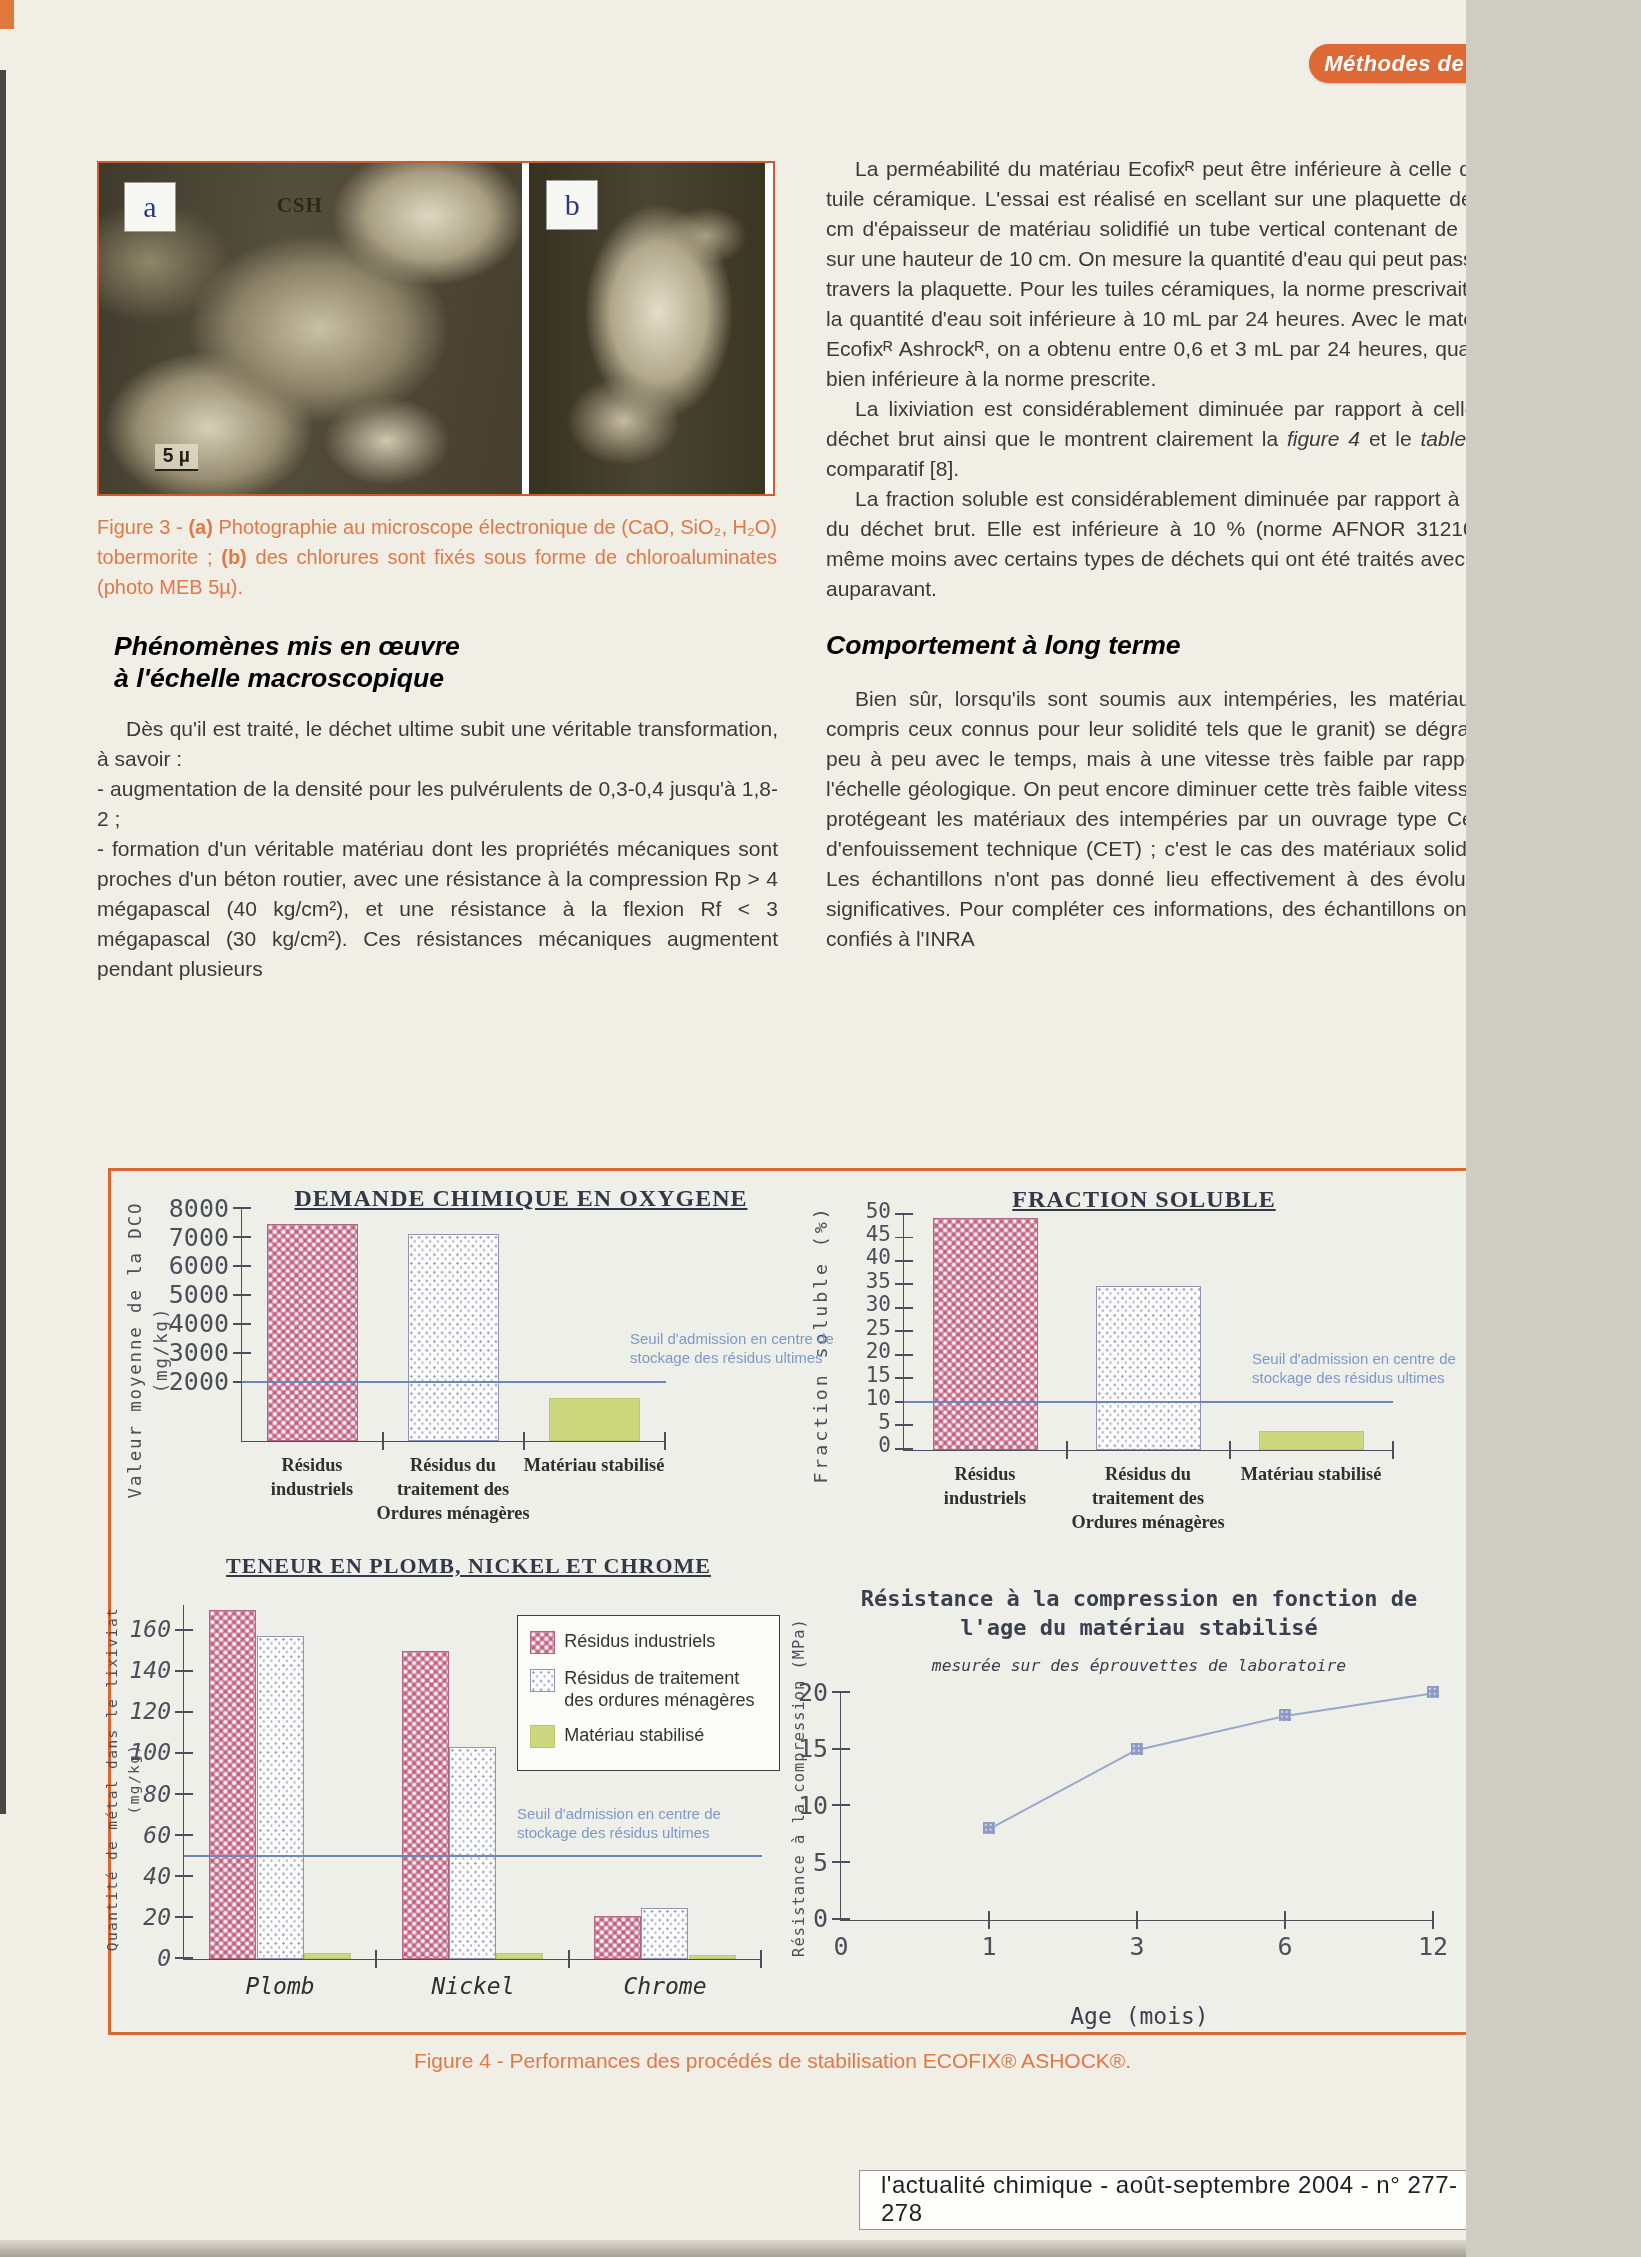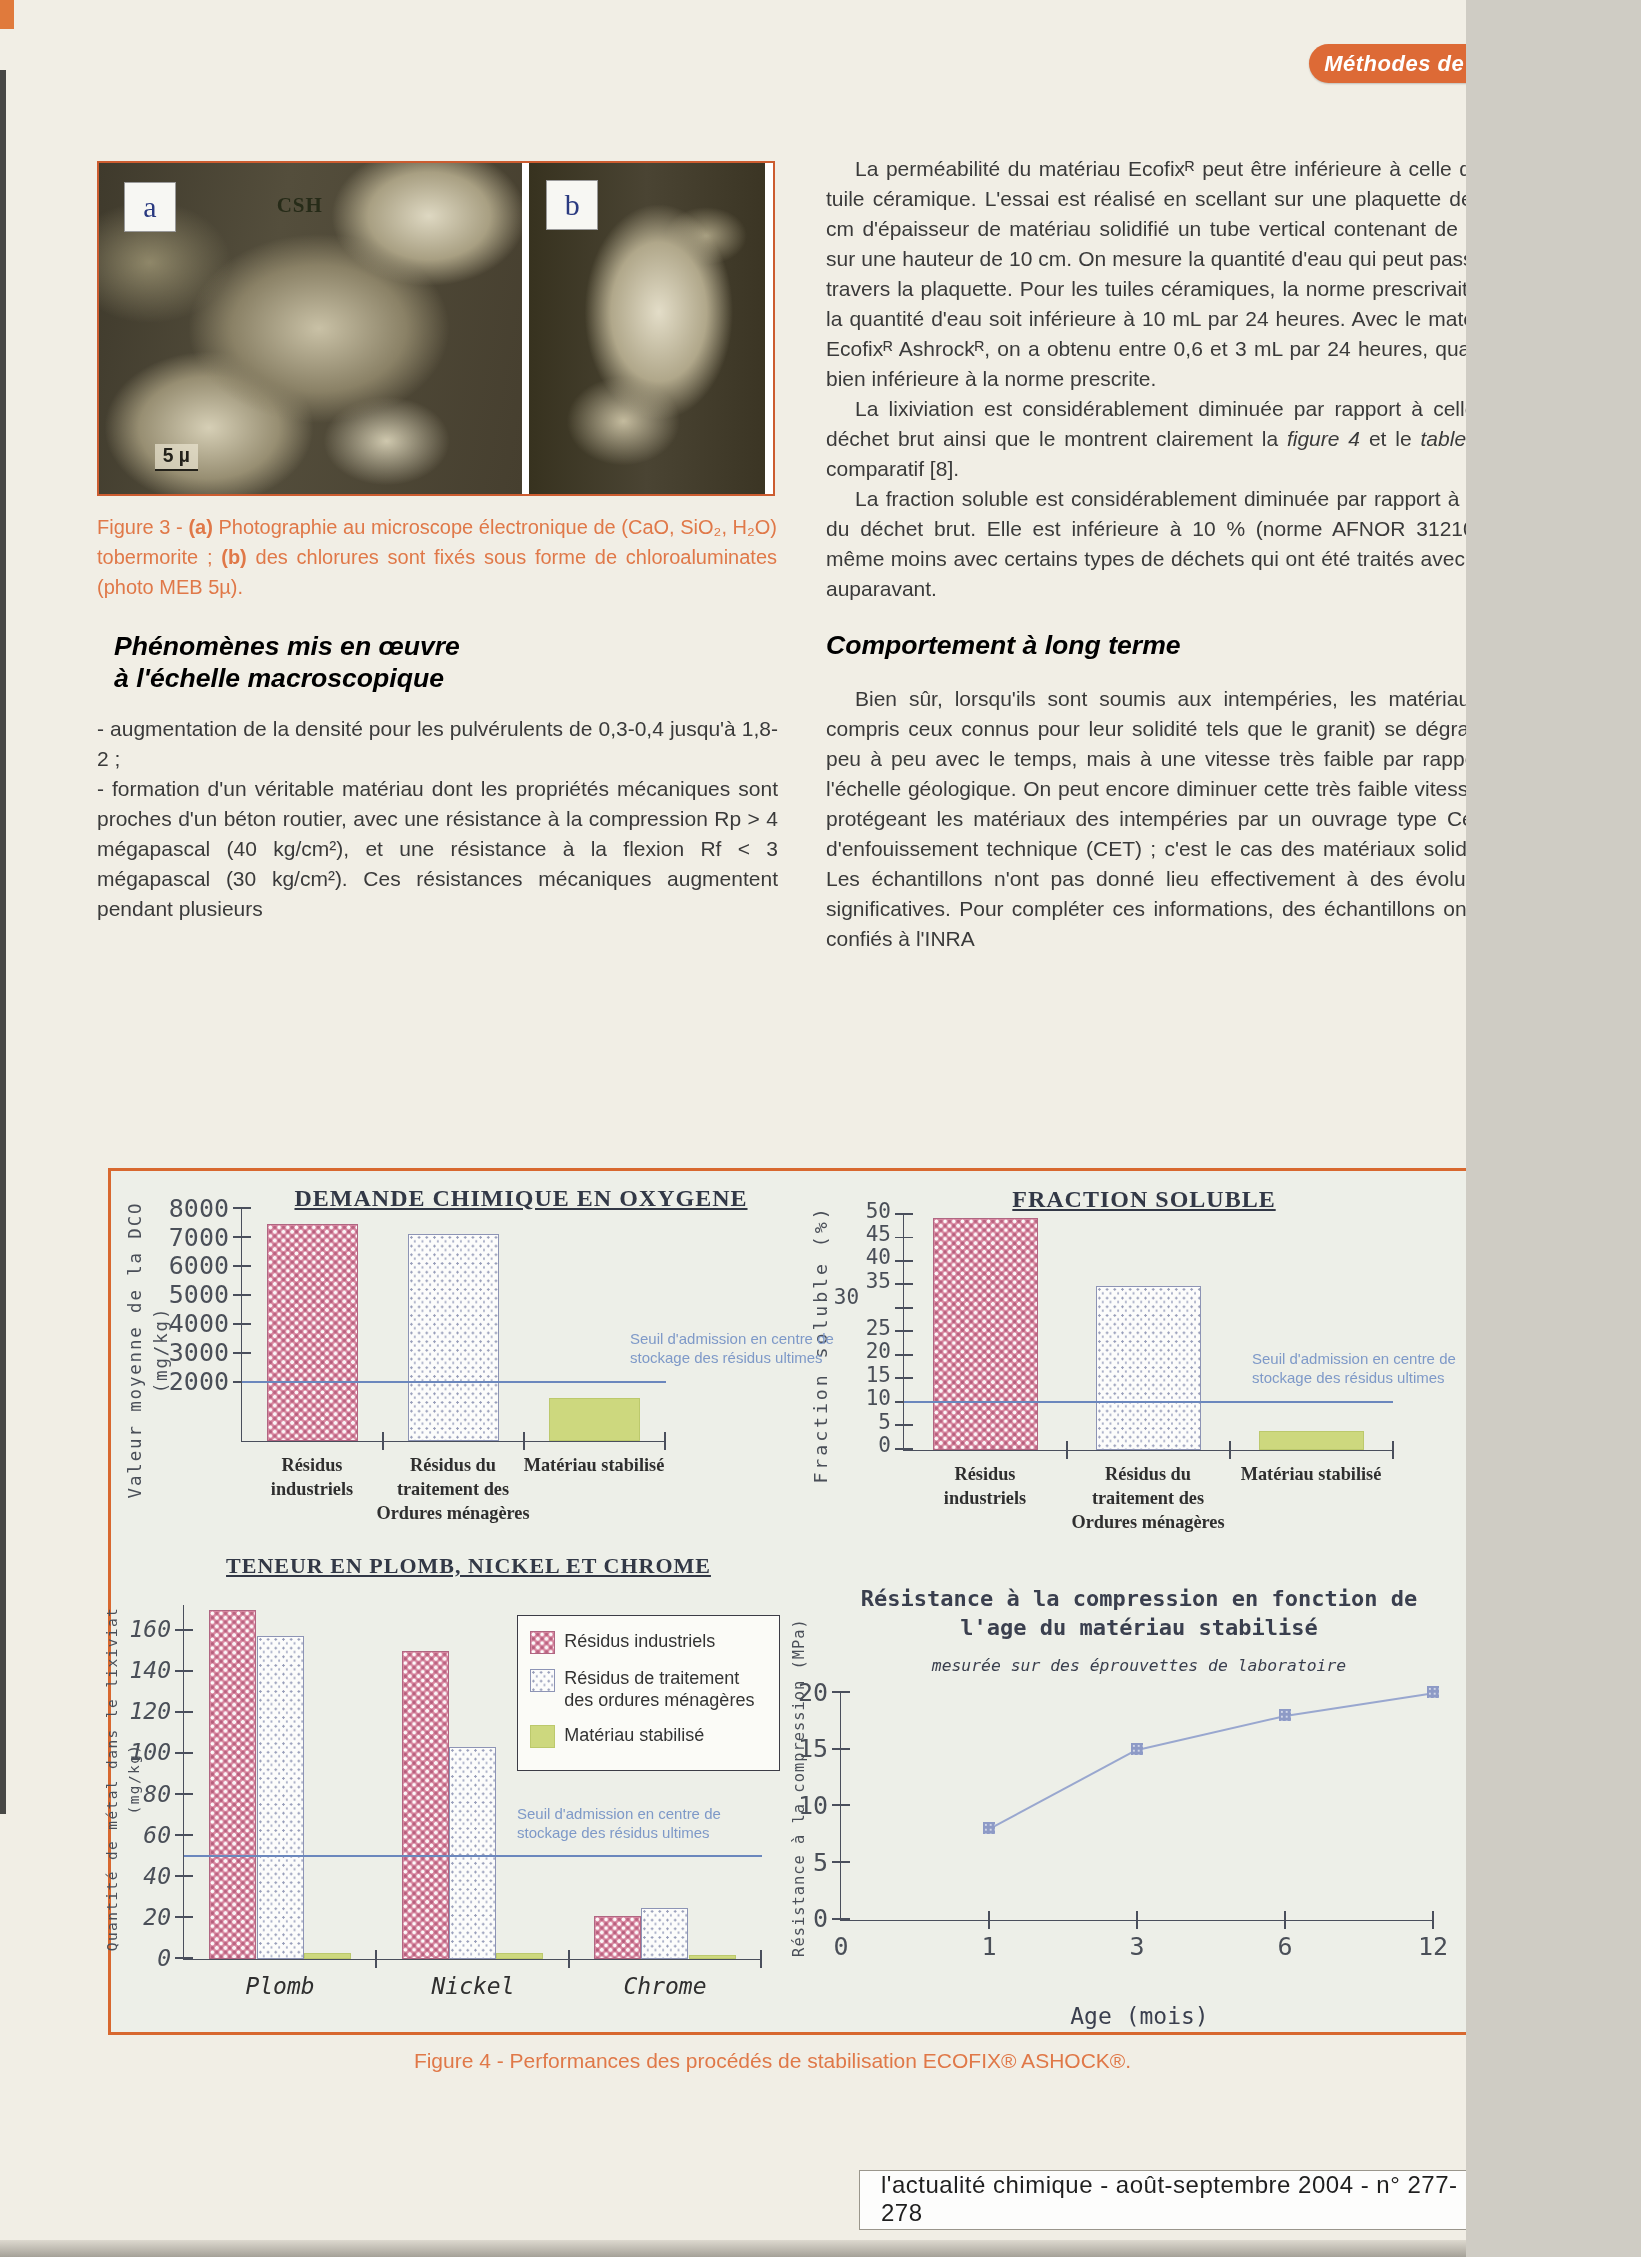--- a/index.html
+++ b/index.html
@@ -168,20 +168,21 @@
   </div>
 
   <div class="abs fig3-caption">
     <span>Figure 3 - </span><b>(a)</b><span> Photographie au microscope électronique de (CaO, SiO₂, H₂O) tobermorite ; </span><b>(b)</b><span> des chlorures sont fixés sous forme de chloroaluminates (photo MEB 5µ).</span>
   </div>
 
   <div class="abs head1 h-orange pre">Phénomènes mis en œuvre
 à l'échelle macroscopique</div>
 
   <div class="abs col-left bodytext">
+    <p class="ind">Dès qu'il est traité, le déchet ultime subit une véritable transformation, à savoir :</p>
     <p>- augmentation de la densité pour les pulvérulents de 0,3-0,4 jusqu'à 1,8-2 ;</p>
     <p>- formation d'un véritable matériau dont les propriétés mécaniques sont proches d'un béton routier, avec une résistance à la compression Rp &gt; 4 mégapascal (40 kg/cm²), et une résistance à la flexion Rf &lt; 3 mégapascal (30 kg/cm²). Ces résistances mécaniques augmentent pendant plusieurs</p>
   </div>
 
   <div class="abs col-right bodytext">
     <p class="ind">La perméabilité du matériau Ecofixᴿ peut être inférieure à celle d'une tuile céramique. L'essai est réalisé en scellant sur une plaquette de 1,5 cm d'épaisseur de matériau solidifié un tube vertical contenant de l'eau sur une hauteur de 10 cm. On mesure la quantité d'eau qui peut passer à travers la plaquette. Pour les tuiles céramiques, la norme prescrivait que la quantité d'eau soit inférieure à 10 mL par 24 heures. Avec le matériau Ecofixᴿ Ashrockᴿ, on a obtenu entre 0,6 et 3 mL par 24 heures, quantité bien inférieure à la norme prescrite.</p>
     <p class="ind"><span>La lixiviation est considérablement diminuée par rapport à celle du déchet brut ainsi que le montrent clairement la </span><span class="it">figure 4</span><span> et le </span><span class="it">tableau II</span><span> comparatif [8].</span></p>
     <p class="ind">La fraction soluble est considérablement diminuée par rapport à celle du déchet brut. Elle est inférieure à 10 % (norme AFNOR 31210) et même moins avec certains types de déchets qui ont été traités avec soin auparavant.</p>
     <div class="h-orange head2">Comportement à long terme</div>
     <p class="ind">Bien sûr, lorsqu'ils sont soumis aux intempéries, les matériaux (y compris ceux connus pour leur solidité tels que le granit) se dégradent peu à peu avec le temps, mais à une vitesse très faible par rapport à l'échelle géologique. On peut encore diminuer cette très faible vitesse en protégeant les matériaux des intempéries par un ouvrage type Centre d'enfouissement technique (CET) ; c'est le cas des matériaux solidifiés. Les échantillons n'ont pas donné lieu effectivement à des évolutions significatives. Pour compléter ces informations, des échantillons ont été confiés à l'INRA</p>
@@ -235,21 +236,21 @@
     <div class="plot plotB">
         <div class="ytick" style="top: -1px;"></div>
         <div class="yticklab" style="top: -14.5px;">50</div>
         <div class="ytick" style="top: 22.5px;"></div>
         <div class="yticklab" style="top: 9px;">45</div>
         <div class="ytick" style="top: 46px;"></div>
         <div class="yticklab" style="top: 32px;">40</div>
         <div class="ytick" style="top: 69px;"></div>
         <div class="yticklab" style="top: 56px;">35</div>
         <div class="ytick" style="top: 93px;"></div>
-        <div class="yticklab" style="top: 72px; text-align: center;">30</div>
+        <div class="yticklab" style="top: 79px;">30</div>
         <div class="ytick" style="top: 116px;"></div>
         <div class="yticklab" style="top: 103px;">25</div>
         <div class="ytick" style="top: 140px;"></div>
         <div class="yticklab" style="top: 126px;">20</div>
         <div class="ytick" style="top: 163px;"></div>
         <div class="yticklab" style="top: 150px;">15</div>
         <div class="ytick" style="top: 187px;"></div>
         <div class="yticklab" style="top: 173px;">10</div>
         <div class="ytick" style="top: 210px;"></div>
         <div class="yticklab" style="top: 197px;">5</div>

